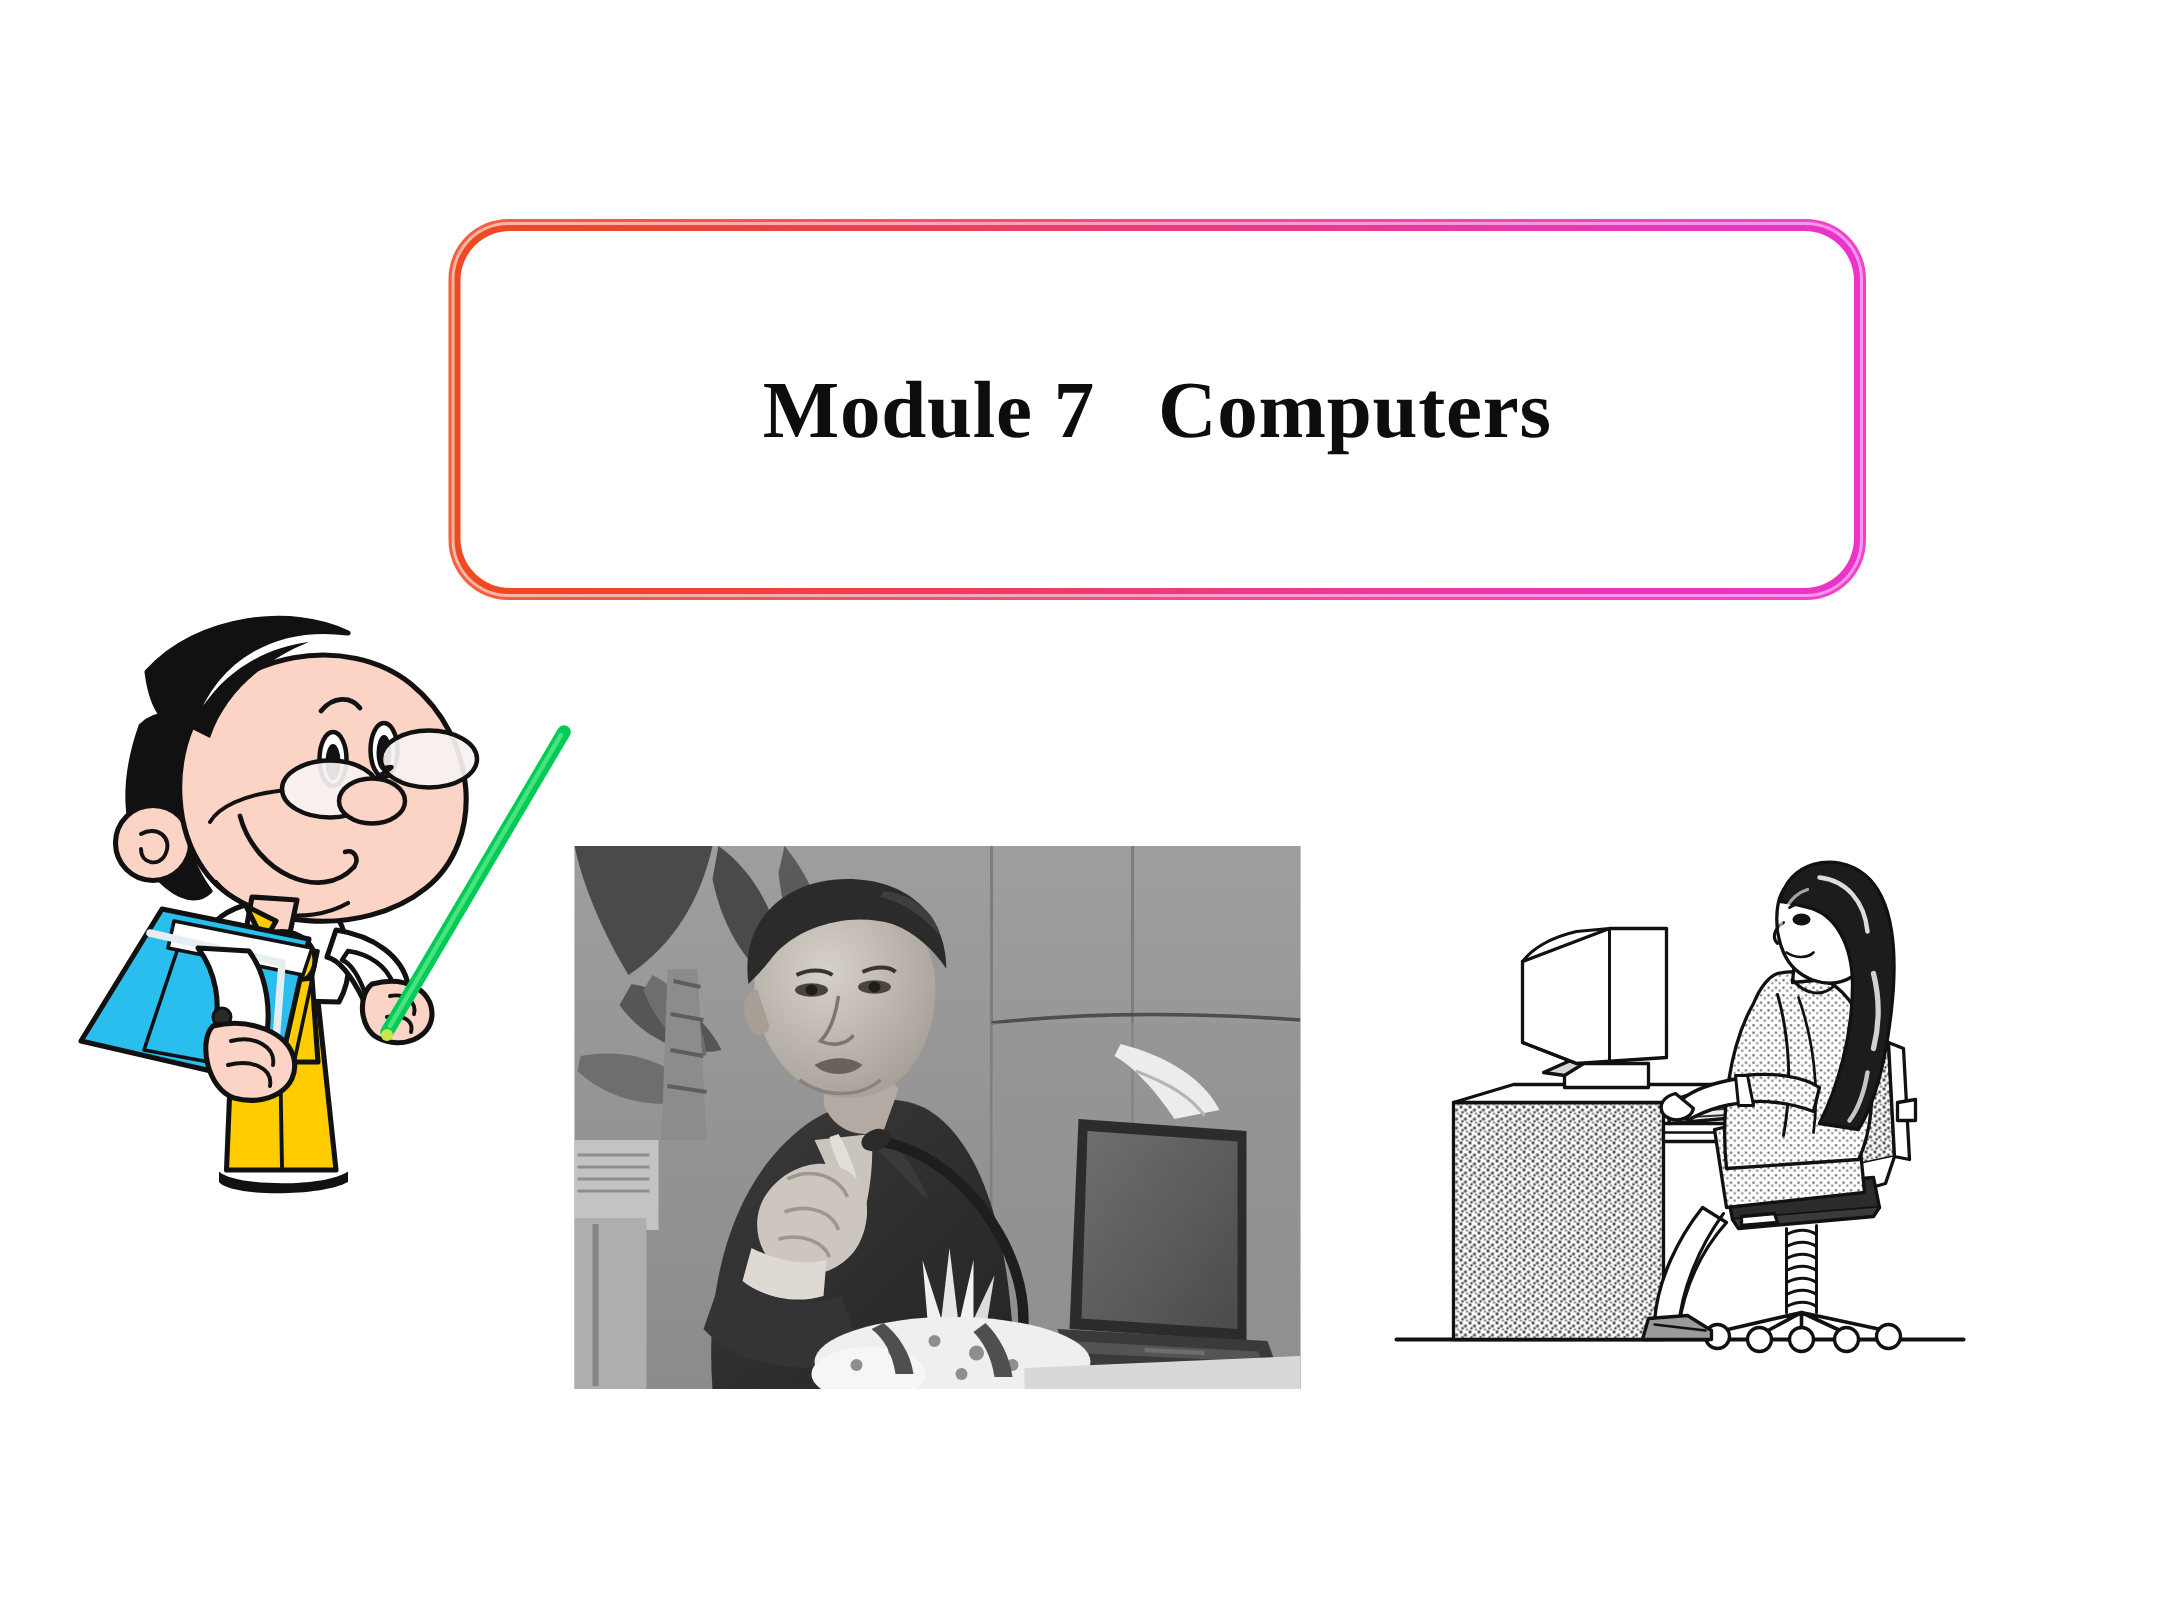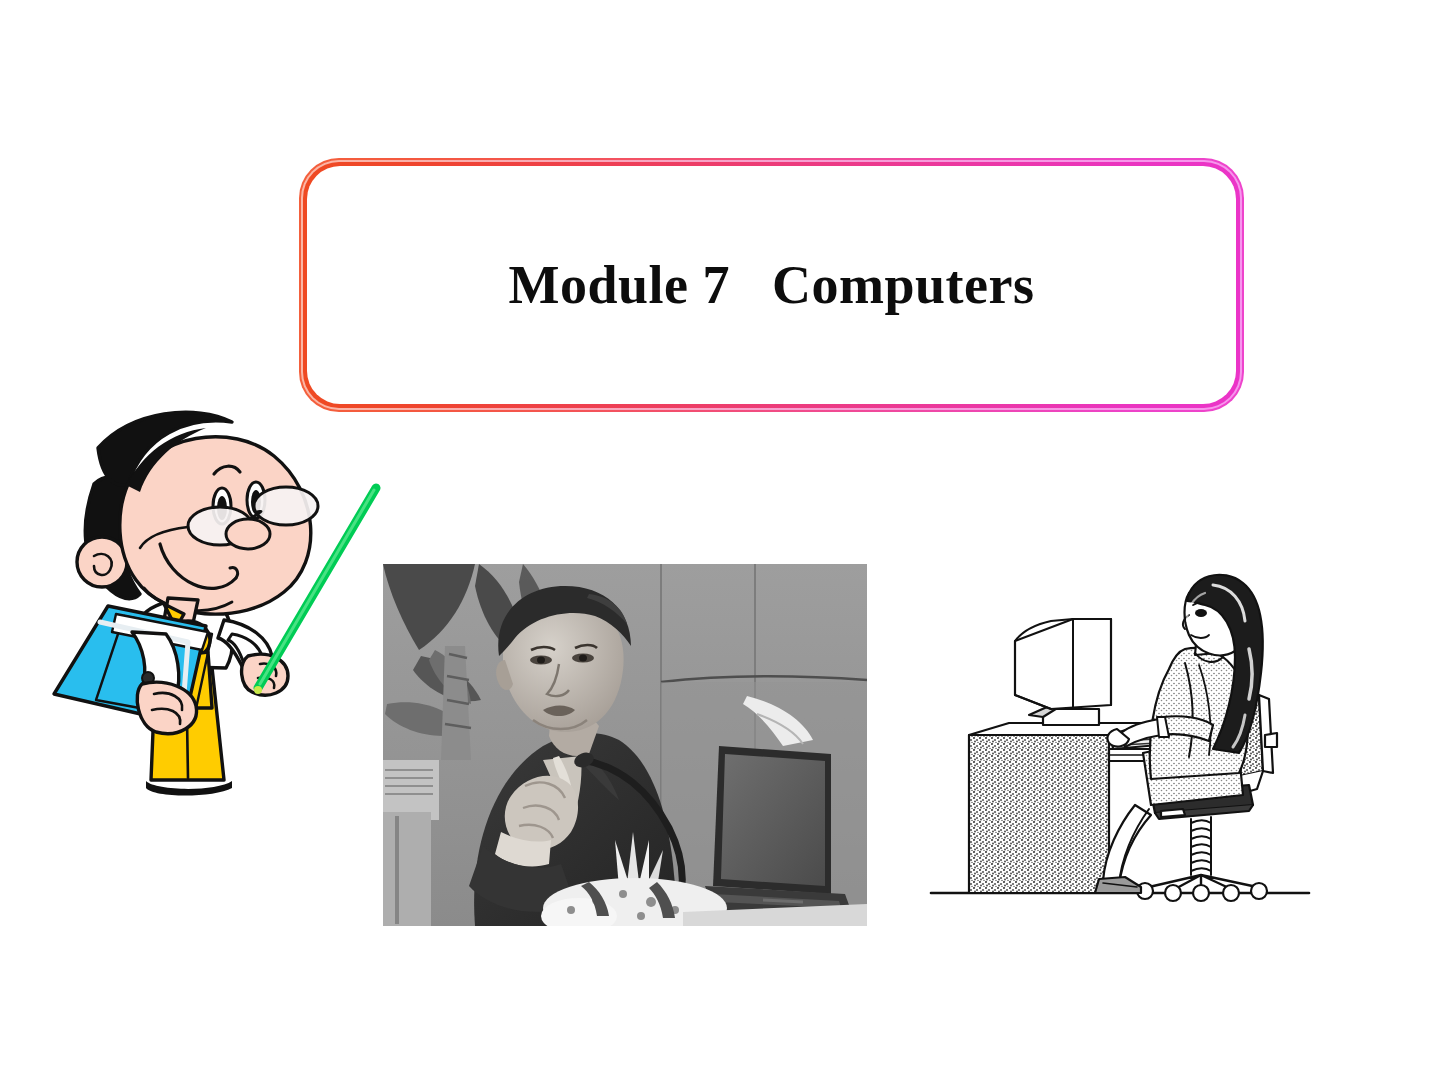--- a/index.html
+++ b/index.html
@@ -12,21 +12,21 @@
     height: 1080px;
     position: relative;
     overflow: hidden;
     font-family: "Liberation Serif", "DejaVu Serif", serif;
   }
 
   
   #title-banner {
     position: absolute;
     left: 299px;
-    top: 158px;
+    top: 146px;
     width: 945px;
     height: 254px;
     box-sizing: border-box;
     border-radius: 40px;
     background: #ffffff;
     padding: 2px;
   }
   
   #banner-ring-outer {
     position: absolute;

